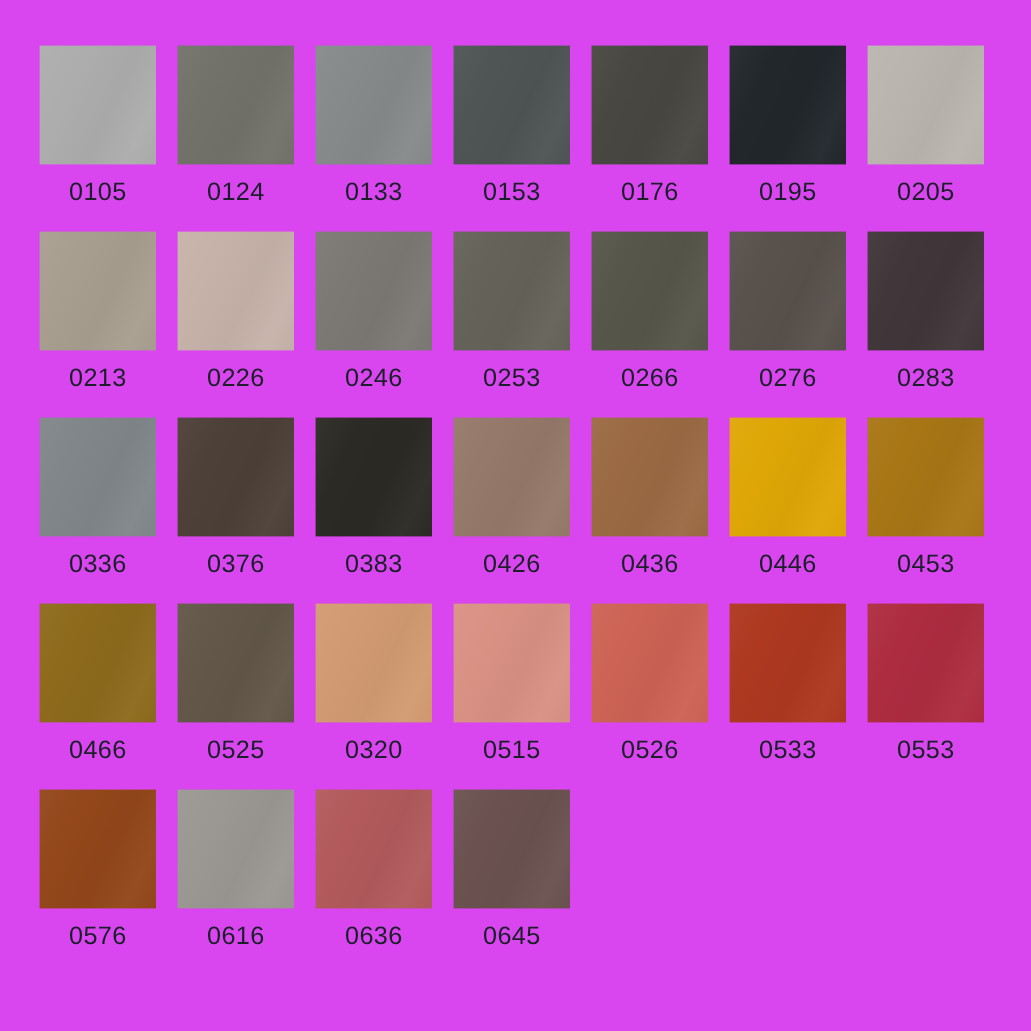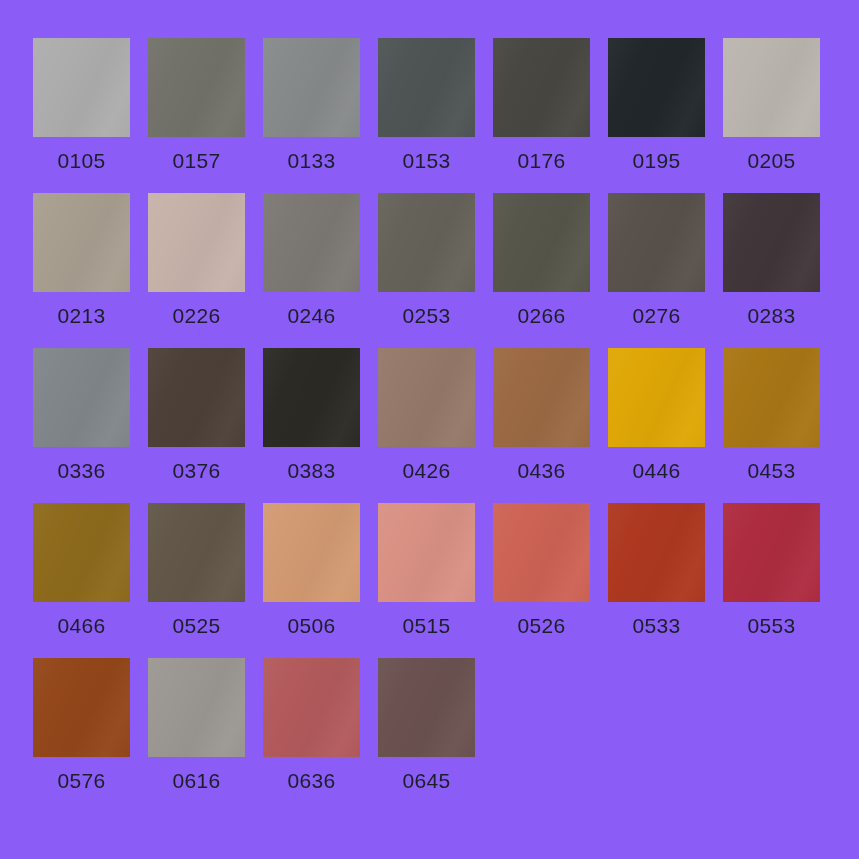--- a/index.html
+++ b/index.html
@@ -13,21 +13,21 @@
     height: 859px;
     font-family: "Liberation Sans", sans-serif;
     -webkit-font-smoothing: antialiased;
   }
 
   .swatch-sheet {
     width: 859px;
     height: 859px;
     box-sizing: border-box;
     padding: 38px 33px 0 33px;
-    background: #8b5cf6;
+    background: #d946ef;
   }
 
   .swatch-grid {
     display: grid;
     grid-template-columns: repeat(7, 97px);
     grid-auto-rows: 155px;
     column-gap: 18px;
     row-gap: 0;
   }
 
@@ -76,21 +76,21 @@
 <body style="background: rgb(255, 255, 255);">
 
 <div class="swatch-sheet">
   <div class="swatch-grid">
       <div class="swatch-cell">
         <div class="swatch-chip" style="background-color: rgb(173, 173, 173);"></div>
         <div class="swatch-label">0105</div>
       </div>
       <div class="swatch-cell">
         <div class="swatch-chip" style="background-color: rgb(114, 114, 106);"></div>
-        <div class="swatch-label">0157</div>
+        <div class="swatch-label">0124</div>
       </div>
       <div class="swatch-cell">
         <div class="swatch-chip" style="background-color: rgb(135, 138, 138);"></div>
         <div class="swatch-label">0133</div>
       </div>
       <div class="swatch-cell">
         <div class="swatch-chip" style="background-color: rgb(78, 85, 84);"></div>
         <div class="swatch-label">0153</div>
       </div>
       <div class="swatch-cell">
@@ -164,21 +164,21 @@
       <div class="swatch-cell">
         <div class="swatch-chip" style="background-color: rgb(141, 106, 28);"></div>
         <div class="swatch-label">0466</div>
       </div>
       <div class="swatch-cell">
         <div class="swatch-chip" style="background-color: rgb(98, 87, 72);"></div>
         <div class="swatch-label">0525</div>
       </div>
       <div class="swatch-cell">
         <div class="swatch-chip" style="background-color: rgb(210, 154, 114);"></div>
-        <div class="swatch-label">0506</div>
+        <div class="swatch-label">0320</div>
       </div>
       <div class="swatch-cell">
         <div class="swatch-chip" style="background-color: rgb(217, 145, 132);"></div>
         <div class="swatch-label">0515</div>
       </div>
       <div class="swatch-cell">
         <div class="swatch-chip" style="background-color: rgb(205, 99, 85);"></div>
         <div class="swatch-label">0526</div>
       </div>
       <div class="swatch-cell">

